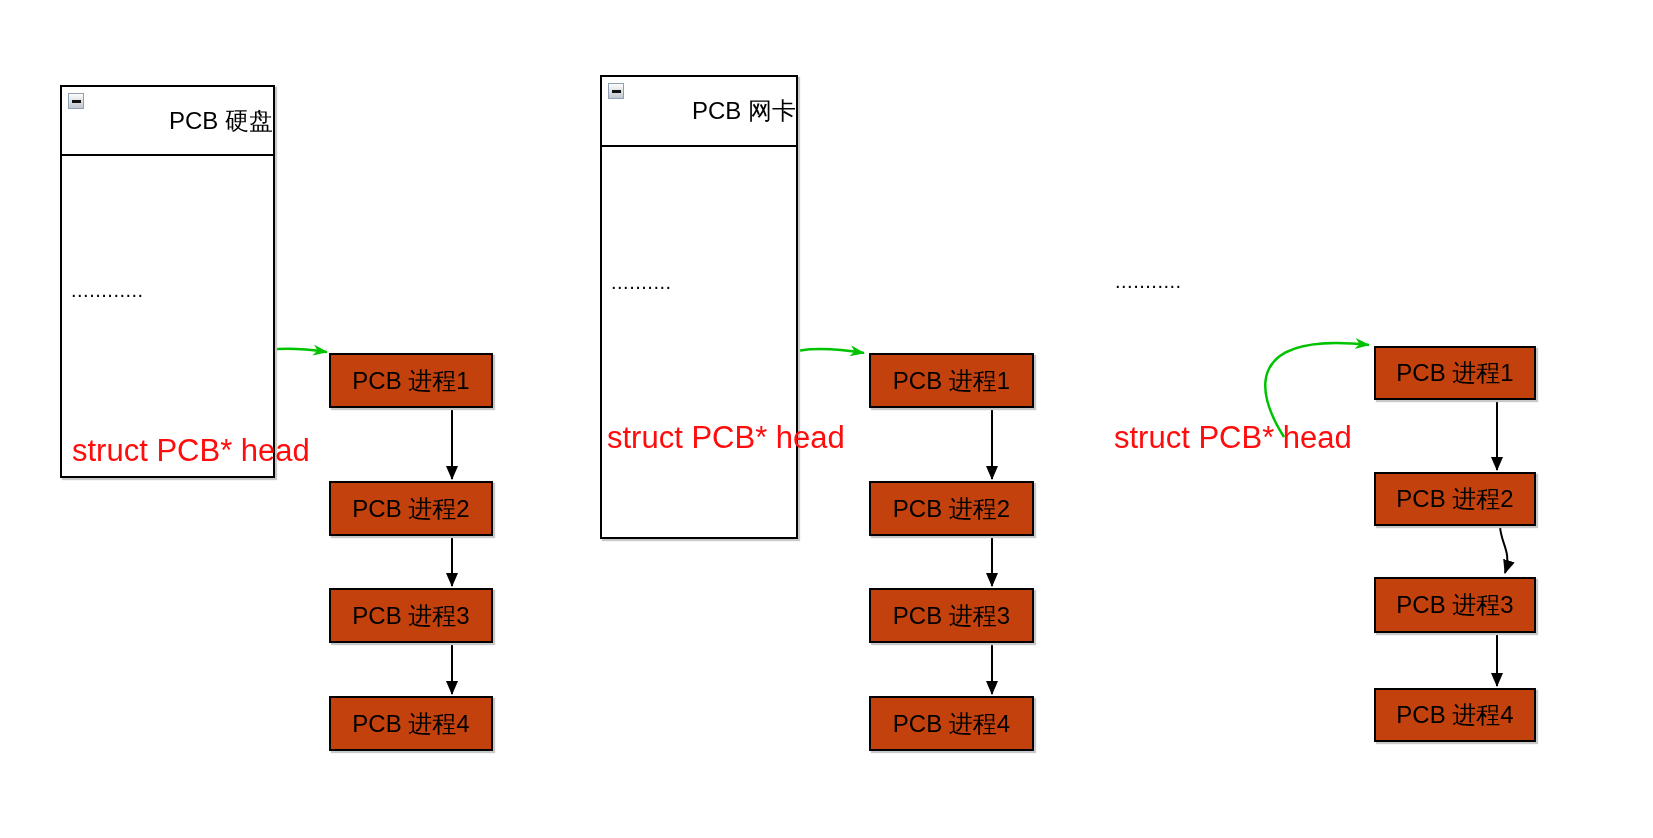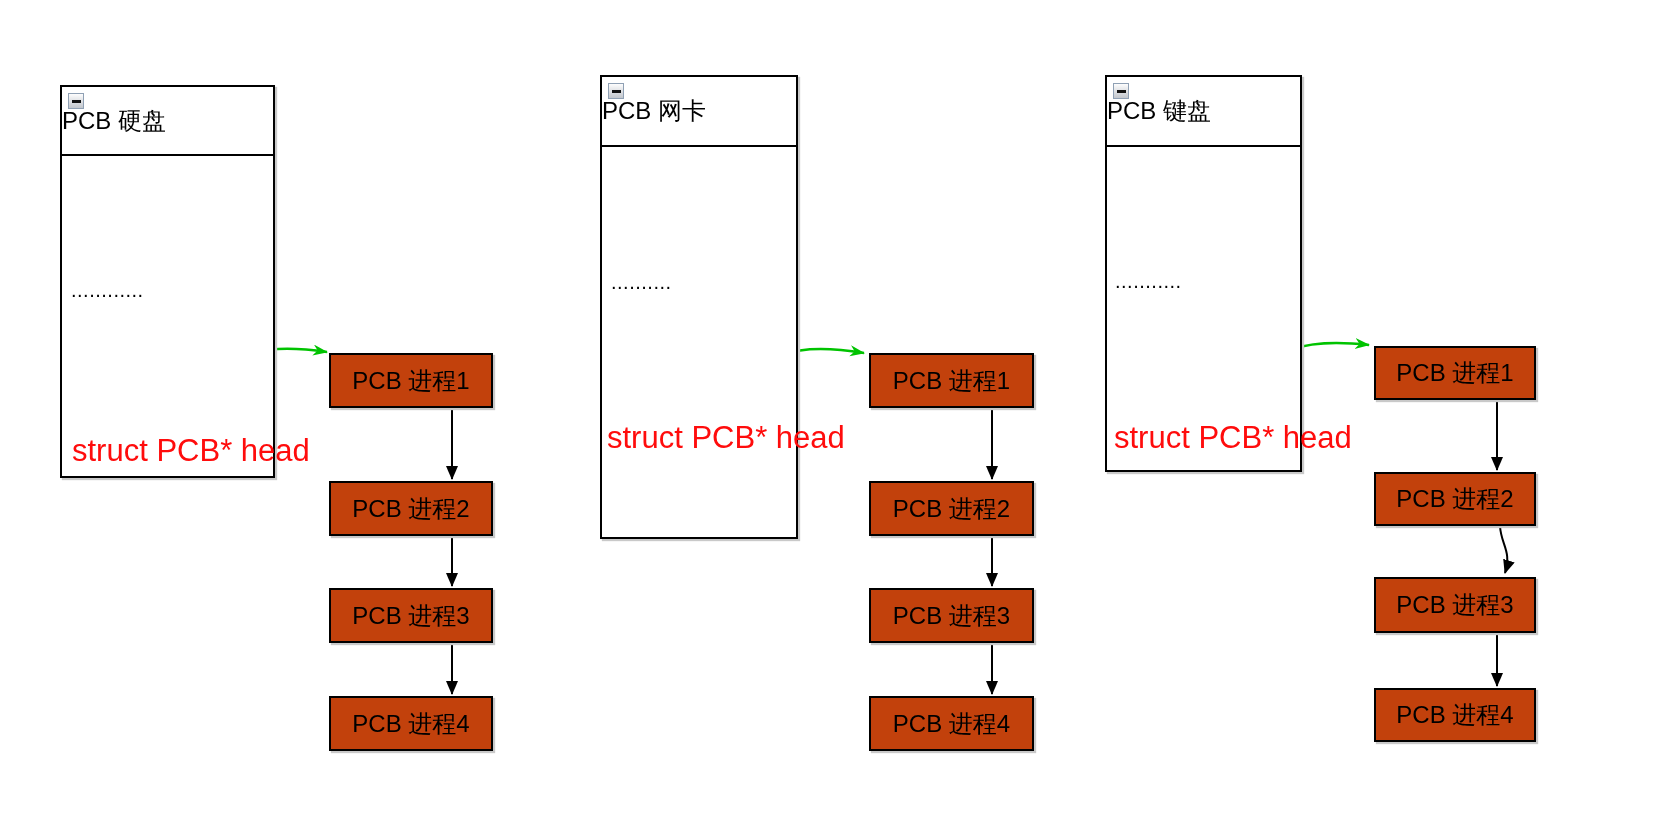--- a/index.html
+++ b/index.html
@@ -8,21 +8,21 @@
   html,body{margin:0;padding:0;}
   body{background:#ffffff;font-family:"Liberation Sans","DejaVu Sans",sans-serif;}
   .canvas{position:relative;width:1653px;height:838px;background:#ffffff;overflow:hidden;}
   .arrows{position:absolute;left:0;top:0;width:1653px;height:838px;pointer-events:none;}
   .green-arrow{stroke:var(--green);stroke-width:2.5;fill:none;}
   .black-conn{stroke:var(--ink);stroke-width:2;fill:none;}
 
   .container{position:absolute;border:2px solid var(--ink);background:#ffffff;
              box-shadow:2px 2px 1px var(--shadow);box-sizing:border-box;}
   .titlebar{position:relative;width:100%;border-bottom:2px solid var(--ink);
-            display:flex;align-items:center;justify-content:flex-start;box-sizing:border-box;}
+            display:flex;align-items:center;justify-content:flex-end;box-sizing:border-box;}
   .title{font-size:24px;color:var(--ink);white-space:nowrap;}
   .collapse{position:absolute;left:6px;top:6px;width:16px;height:16px;box-sizing:border-box;
             border:1px solid var(--collapse_border);background:linear-gradient(#fdfdfd,#c2c6cc);
             display:flex;align-items:center;justify-content:center;cursor:pointer;}
   .minus{display:block;width:9px;height:3px;background:#111;}
   .dots{position:absolute;font-size:20px;line-height:20px;color:var(--ink);letter-spacing:0.5px;white-space:nowrap;}
   .head-label{position:absolute;font-size:31px;line-height:28px;color:var(--red);white-space:nowrap;text-align:center;}
   .node{position:absolute;border:2px solid var(--ink);background:#c2410c;box-sizing:border-box;
         box-shadow:2px 2px 1px var(--shadow);display:flex;align-items:center;justify-content:center;}
   .node span{font-size:24px;color:var(--ink);white-space:nowrap;}
@@ -100,28 +100,20 @@
   <div class="node" style="left:869px;top:481px;width:165px;height:55px;">
     <span>PCB 进程2</span>
   </div>
   <div class="node" style="left:869px;top:588px;width:165px;height:55px;">
     <span>PCB 进程3</span>
   </div>
   <div class="node" style="left:869px;top:696px;width:165px;height:55px;">
     <span>PCB 进程4</span>
   </div>
 
-  <div class="container" style="left:1105px;top:75px;width:197px;height:397px;">
-    <div class="titlebar" style="height:70px;">
-      <div class="collapse">
-        <span class="minus"></span>
-      </div>
-      <div class="title">PCB 键盘</div>
-    </div>
-  </div>
   <div class="dots" style="left:1115px;top:271px;">...........</div>
   <div class="head-label" style="left:1114px;top:424px;">struct PCB* head</div>
 
   <div class="node" style="left:1374px;top:346px;width:162px;height:54px;">
     <span>PCB 进程1</span>
   </div>
   <div class="node" style="left:1374px;top:472px;width:162px;height:54px;">
     <span>PCB 进程2</span>
   </div>
   <div class="node" style="left:1374px;top:577px;width:162px;height:56px;">

